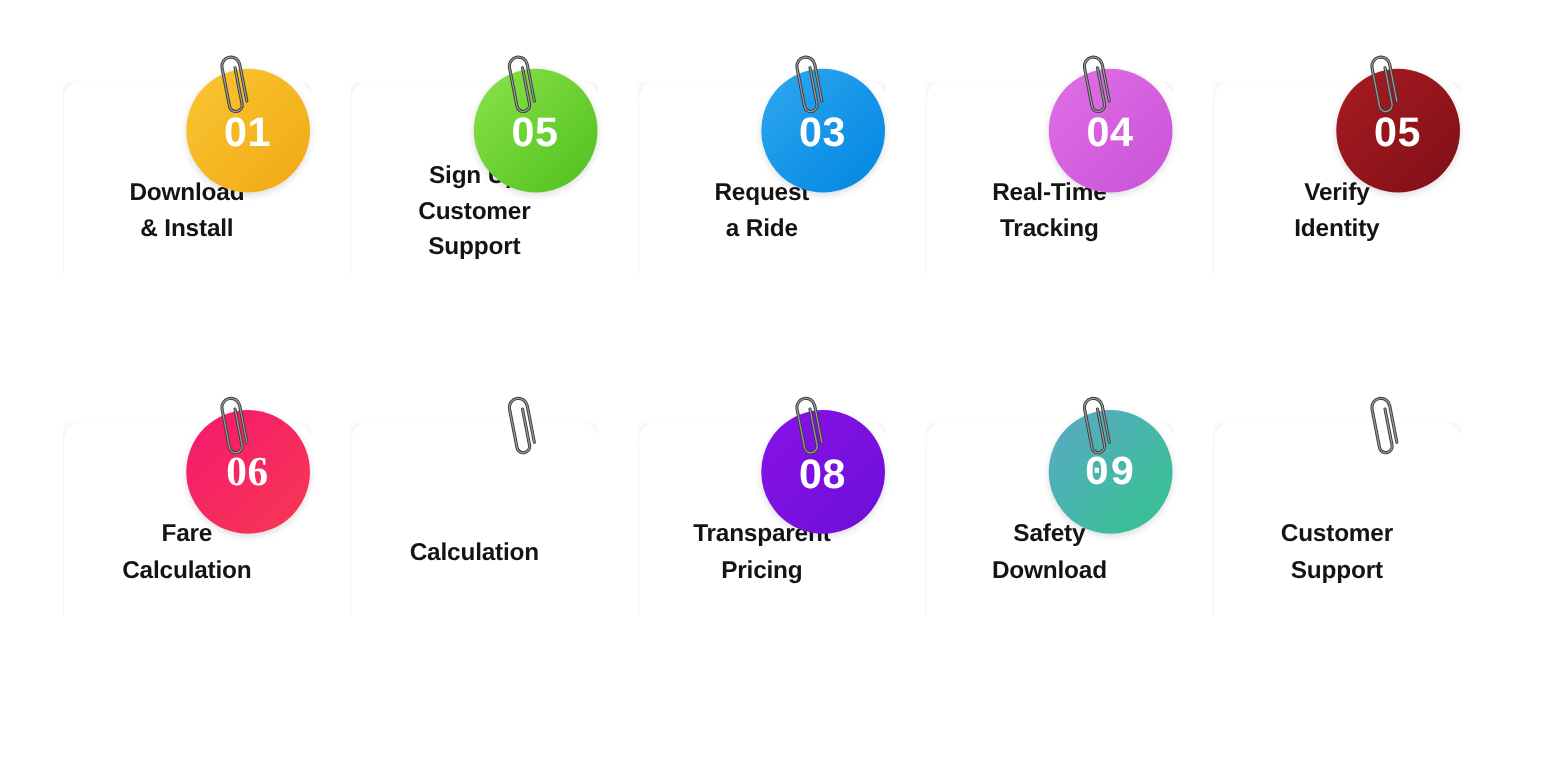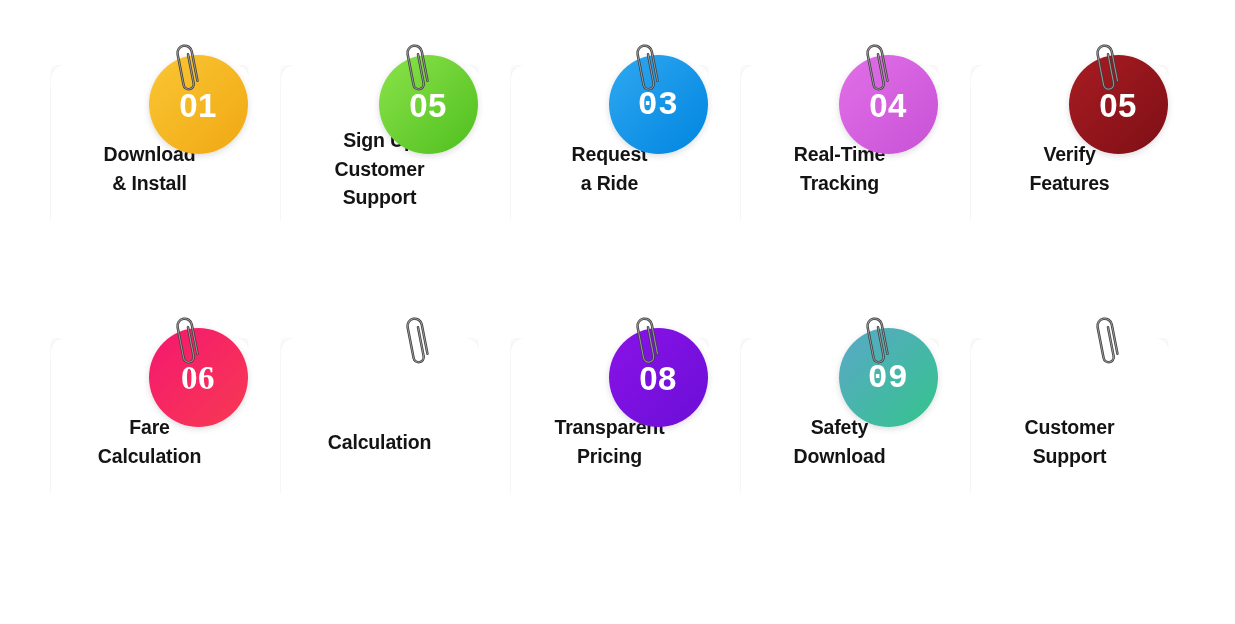--- a/index.html
+++ b/index.html
@@ -148,21 +148,21 @@
               <path d="M16.4 8.5 L16.4 38.0 A5.1 5.1 0 0 1 6.2 38.0 L6.2 6.6 A7.2 7.2 0 0 1 20.6 6.6 L20.6 36.5" fill="none" stroke="#3d3d3d" stroke-width="2.5" stroke-linecap="round"></path>
               <path d="M16.4 8.5 L16.4 38.0 A5.1 5.1 0 0 1 6.2 38.0 L6.2 6.6 A7.2 7.2 0 0 1 20.6 6.6 L20.6 36.5" fill="none" stroke="#9a9a9a" stroke-width="1.0" stroke-linecap="round"></path>
             </g>
           </svg>
         </div>
       </div>
       <div class="step">
         <div class="card"></div>
         <div class="card-label">Request
 a Ride</div>
-        <div class="badge" style="background: linear-gradient(135deg, rgb(47, 168, 240) 0%, rgb(0, 133, 224) 100%); font-family: Liberation Mono, monospace;">
+        <div class="badge" style="background: linear-gradient(135deg, rgb(47, 168, 240) 0%, rgb(0, 133, 224) 100%);">
           <span class="badge-number">03</span>
         </div>
         <div class="paperclip">
           <svg width="26" height="52" viewBox="0 0 26 52">
             <g transform="rotate(-11 13 26)">
               <path d="M16.4 8.5 L16.4 38.0 A5.1 5.1 0 0 1 6.2 38.0 L6.2 6.6 A7.2 7.2 0 0 1 20.6 6.6 L20.6 36.5" fill="none" stroke="#3d3d3d" stroke-width="2.5" stroke-linecap="round"></path>
               <path d="M16.4 8.5 L16.4 38.0 A5.1 5.1 0 0 1 6.2 38.0 L6.2 6.6 A7.2 7.2 0 0 1 20.6 6.6 L20.6 36.5" fill="none" stroke="#9a9a9a" stroke-width="1.0" stroke-linecap="round"></path>
             </g>
           </svg>
         </div>
@@ -179,21 +179,21 @@
             <g transform="rotate(-11 13 26)">
               <path d="M16.4 8.5 L16.4 38.0 A5.1 5.1 0 0 1 6.2 38.0 L6.2 6.6 A7.2 7.2 0 0 1 20.6 6.6 L20.6 36.5" fill="none" stroke="#3d3d3d" stroke-width="2.5" stroke-linecap="round"></path>
               <path d="M16.4 8.5 L16.4 38.0 A5.1 5.1 0 0 1 6.2 38.0 L6.2 6.6 A7.2 7.2 0 0 1 20.6 6.6 L20.6 36.5" fill="none" stroke="#9a9a9a" stroke-width="1.0" stroke-linecap="round"></path>
             </g>
           </svg>
         </div>
       </div>
       <div class="step">
         <div class="card"></div>
         <div class="card-label">Verify
-Features</div>
+Identity</div>
         <div class="badge" style="background: linear-gradient(135deg, rgb(168, 28, 34) 0%, rgb(126, 15, 22) 100%);">
           <span class="badge-number">05</span>
         </div>
         <div class="paperclip">
           <svg width="26" height="52" viewBox="0 0 26 52">
             <g transform="rotate(-11 13 26)">
               <path d="M16.4 8.5 L16.4 38.0 A5.1 5.1 0 0 1 6.2 38.0 L6.2 6.6 A7.2 7.2 0 0 1 20.6 6.6 L20.6 36.5" fill="none" stroke="#3d3d3d" stroke-width="2.5" stroke-linecap="round"></path>
               <path d="M16.4 8.5 L16.4 38.0 A5.1 5.1 0 0 1 6.2 38.0 L6.2 6.6 A7.2 7.2 0 0 1 20.6 6.6 L20.6 36.5" fill="none" stroke="#9a9a9a" stroke-width="1.0" stroke-linecap="round"></path>
             </g>
           </svg>

